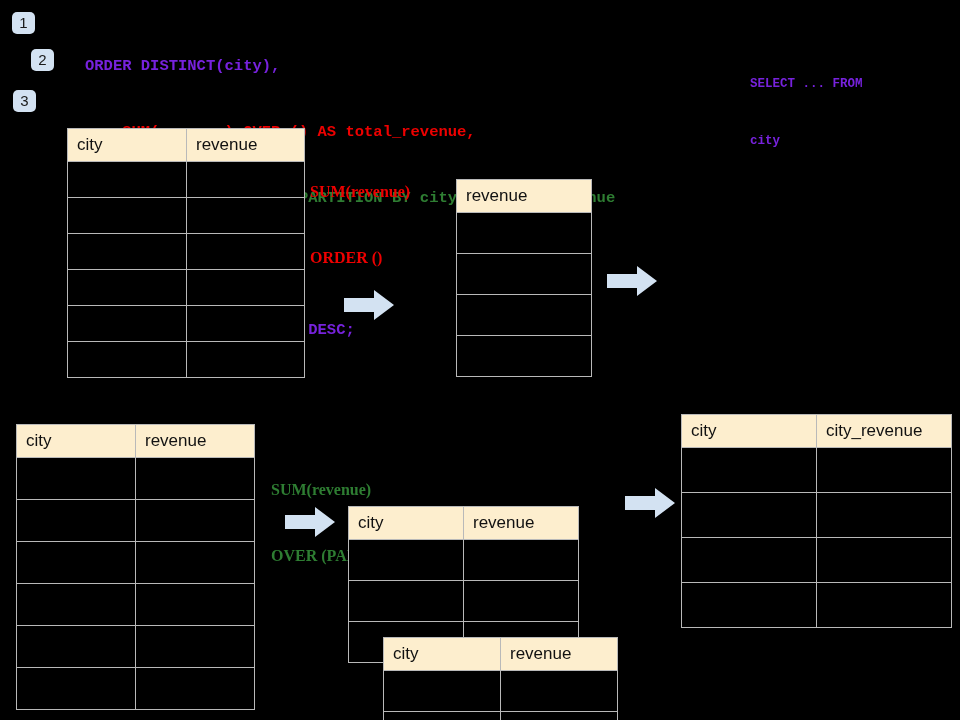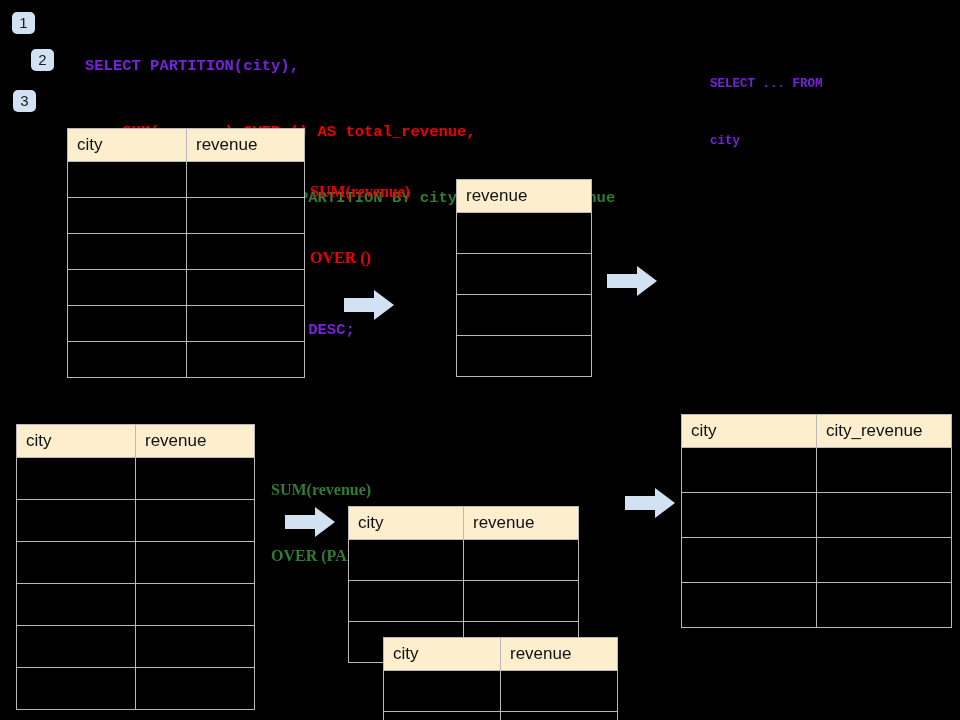--- a/index.html
+++ b/index.html
@@ -103,35 +103,35 @@
 </head>
 <body>
 
 <div id="canvas">
 
   <div class="badge" style="left:12px; top:12px;">1</div>
   <div class="badge" style="left:31px; top:49px;">2</div>
   <div class="badge" style="left:13px; top:90px;">3</div>
 
   <div class="sql" style="left:85px; top:11px;">
-    <span class="sql-line c-purple">SELECT PARTITION(city),</span>
+    <span class="sql-line c-purple">ORDER DISTINCT(city),</span>
     <span class="sql-line c-red">    SUM(revenue) OVER () AS total_revenue,</span>
     <span class="sql-line c-green">    SUM(revenue) OVER (PARTITION BY city) as city_revenue</span>
     <span class="sql-line c-purple">  FROM rides</span>
     <span class="sql-line c-purple">  ORDER by city_revenue DESC;</span>
   </div>
 
-  <div class="sql-small" style="left:710px; top:37px;">
+  <div class="sql-small" style="left:750px; top:37px;">
     <span class="sql-line">SELECT ... FROM</span>
     <span class="sql-line">city</span>
   </div>
 
   <div class="anno anno-red" style="left:310px; top:137px;">
     <span class="sql-line">SUM(revenue)</span>
-    <span class="sql-line">OVER ()</span>
+    <span class="sql-line">ORDER ()</span>
   </div>
 
   <div class="anno anno-green" style="left:271px; top:435px;">
     <span class="sql-line">SUM(revenue)</span>
     <span class="sql-line">OVER (PARTITION</span>
   </div>
 
   <table class="tbl" style="left:67px; top:128px; width:237px;">
     <colgroup>
         <col style="width:119px">

